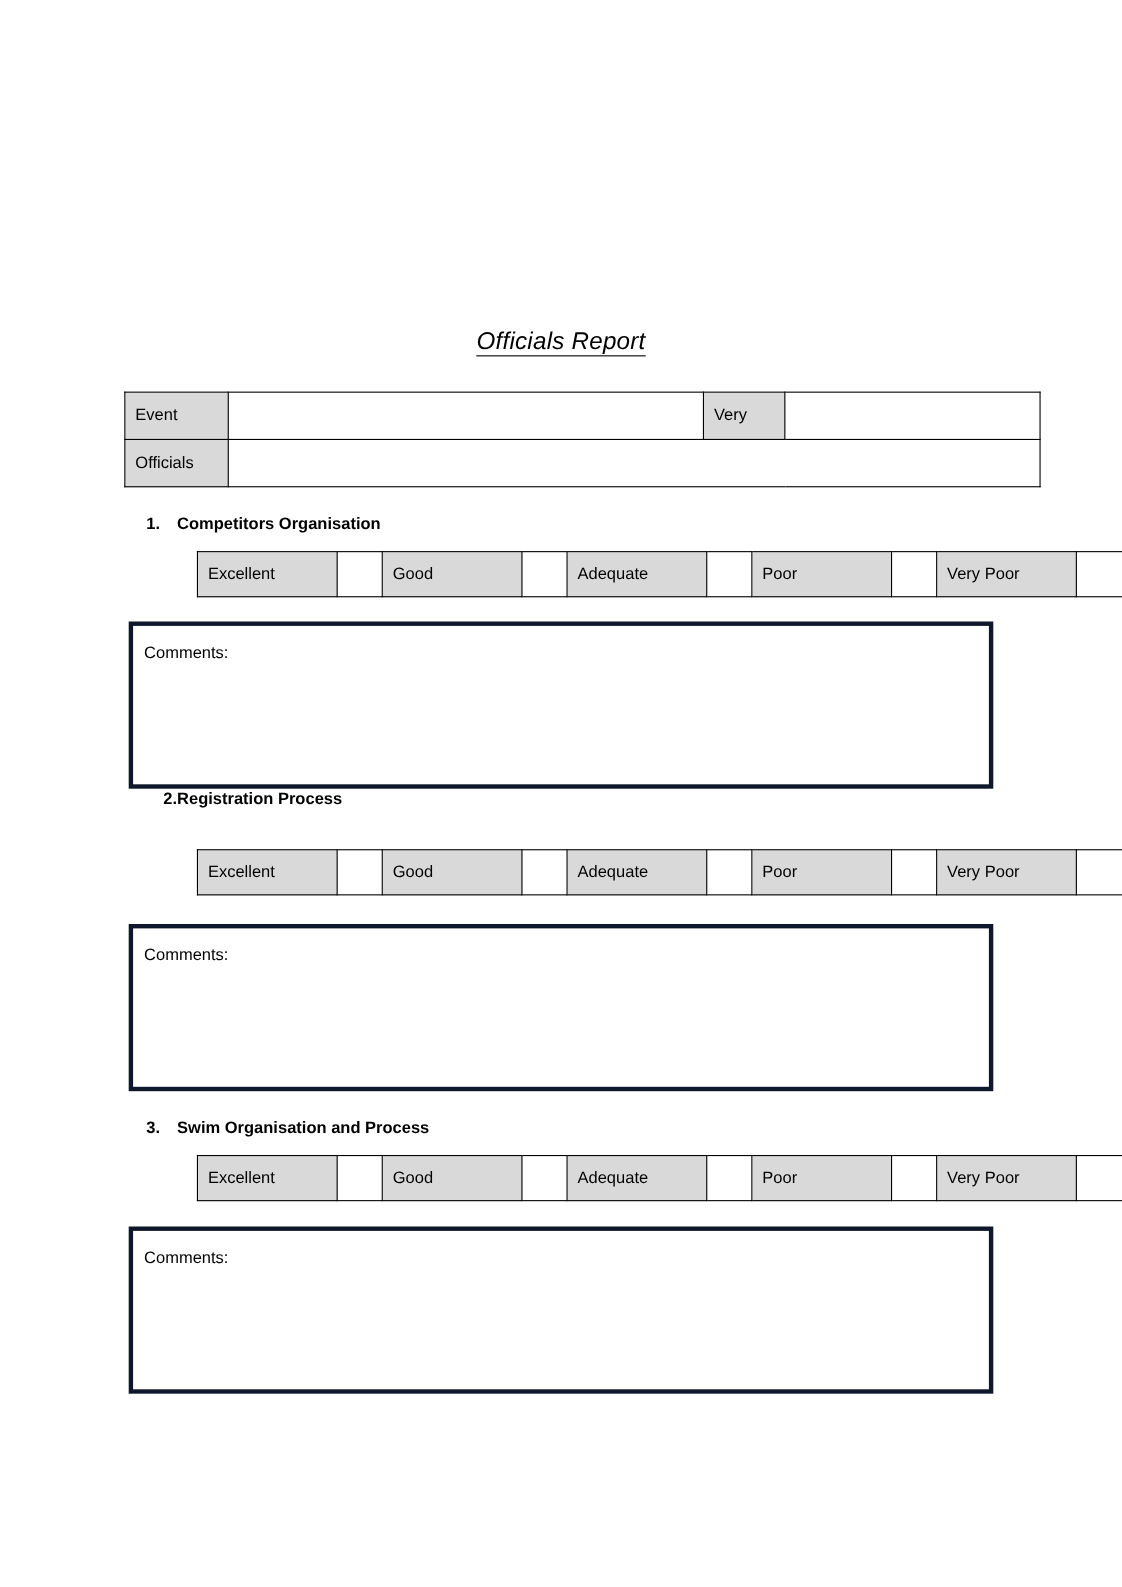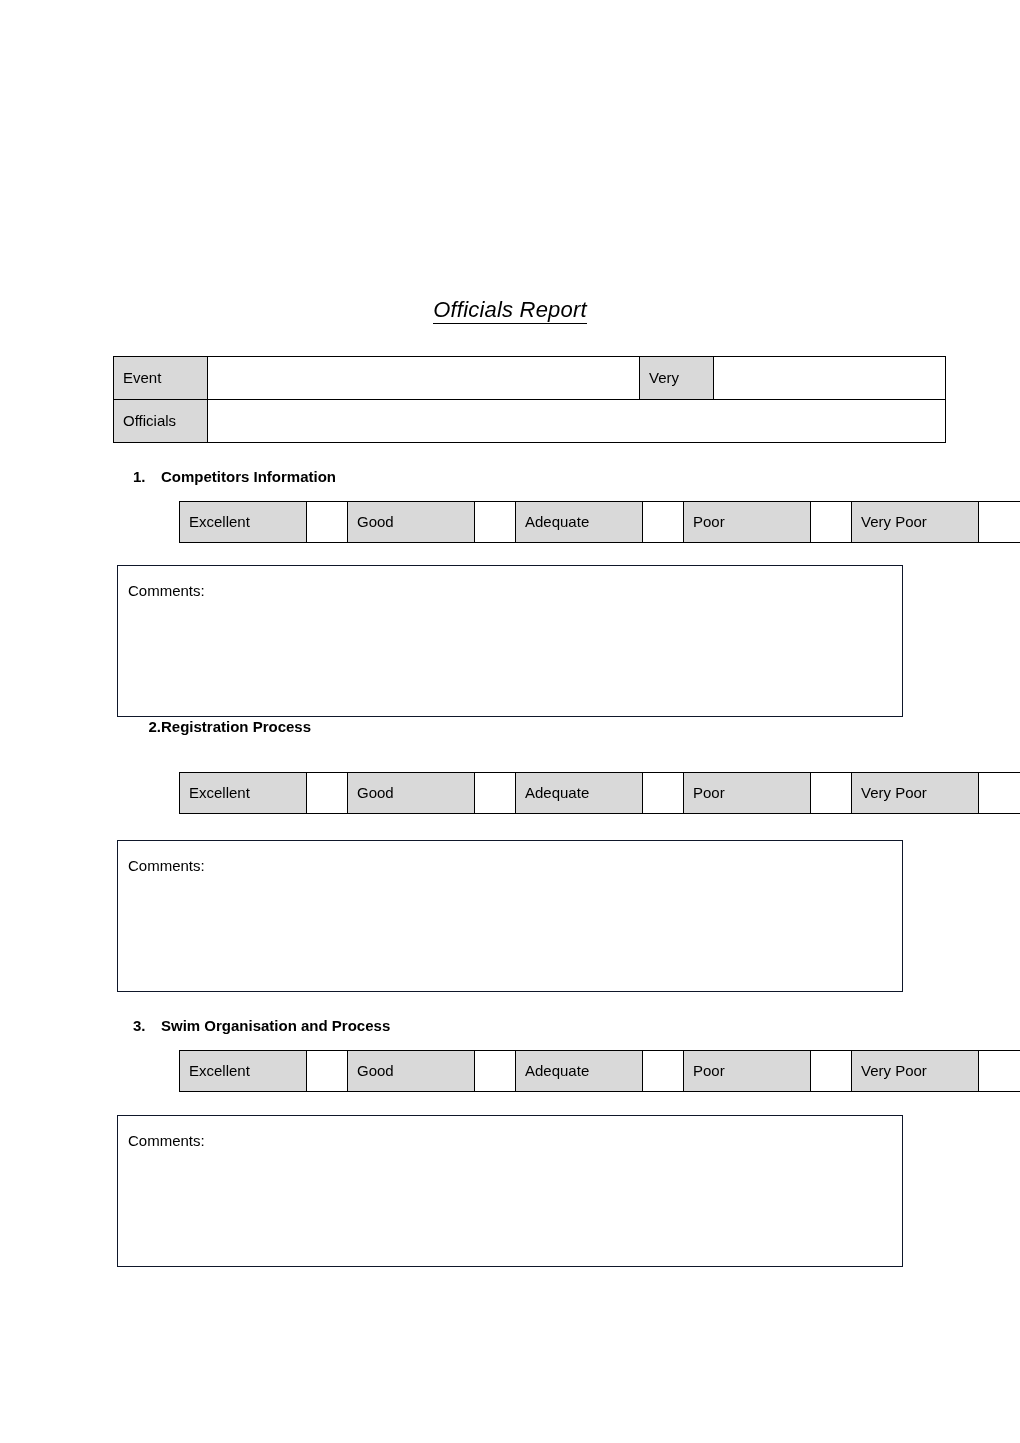--- a/index.html
+++ b/index.html
@@ -98,21 +98,21 @@
     width: 792px;
     margin-left: 48px;
   }
   .rating-table td { height: 40px; }
 
   
   .comments-box {
     position: absolute;
     left: 117px;
     width: 786px;
-    border: 1px solid #0f172a;
+    border: 4px solid #0f172a;
     background: #ffffff;
     box-sizing: border-box;
   }
   .comments-label {
     position: absolute;
     left: 10px;
     top: 16px;
     font-size: 15px;
   }
 </style>
@@ -135,21 +135,21 @@
       <td style="width:222px;"></td>
     </tr>
     <tr>
       <td class="shade">Officials</td>
       <td colspan="3"></td>
     </tr>
   </tbody>
     </table>
 
   <div class="section-heading" style="top:468px;">
-    <span class="num">1.</span><span>Competitors Information</span>
+    <span class="num">1.</span><span>Competitors Organisation</span>
   </div>
 
   <table class="tbl rating-table" style="top:501px;">
     <tbody>
         <tr>
       <td class="shade" style="width:117px;">Excellent</td>
       <td class="blank" style="width:40px;"></td>
       <td class="shade" style="width:117px;">Good</td>
       <td class="blank" style="width:40px;"></td>
       <td class="shade" style="width:117px;">Adequate</td>

